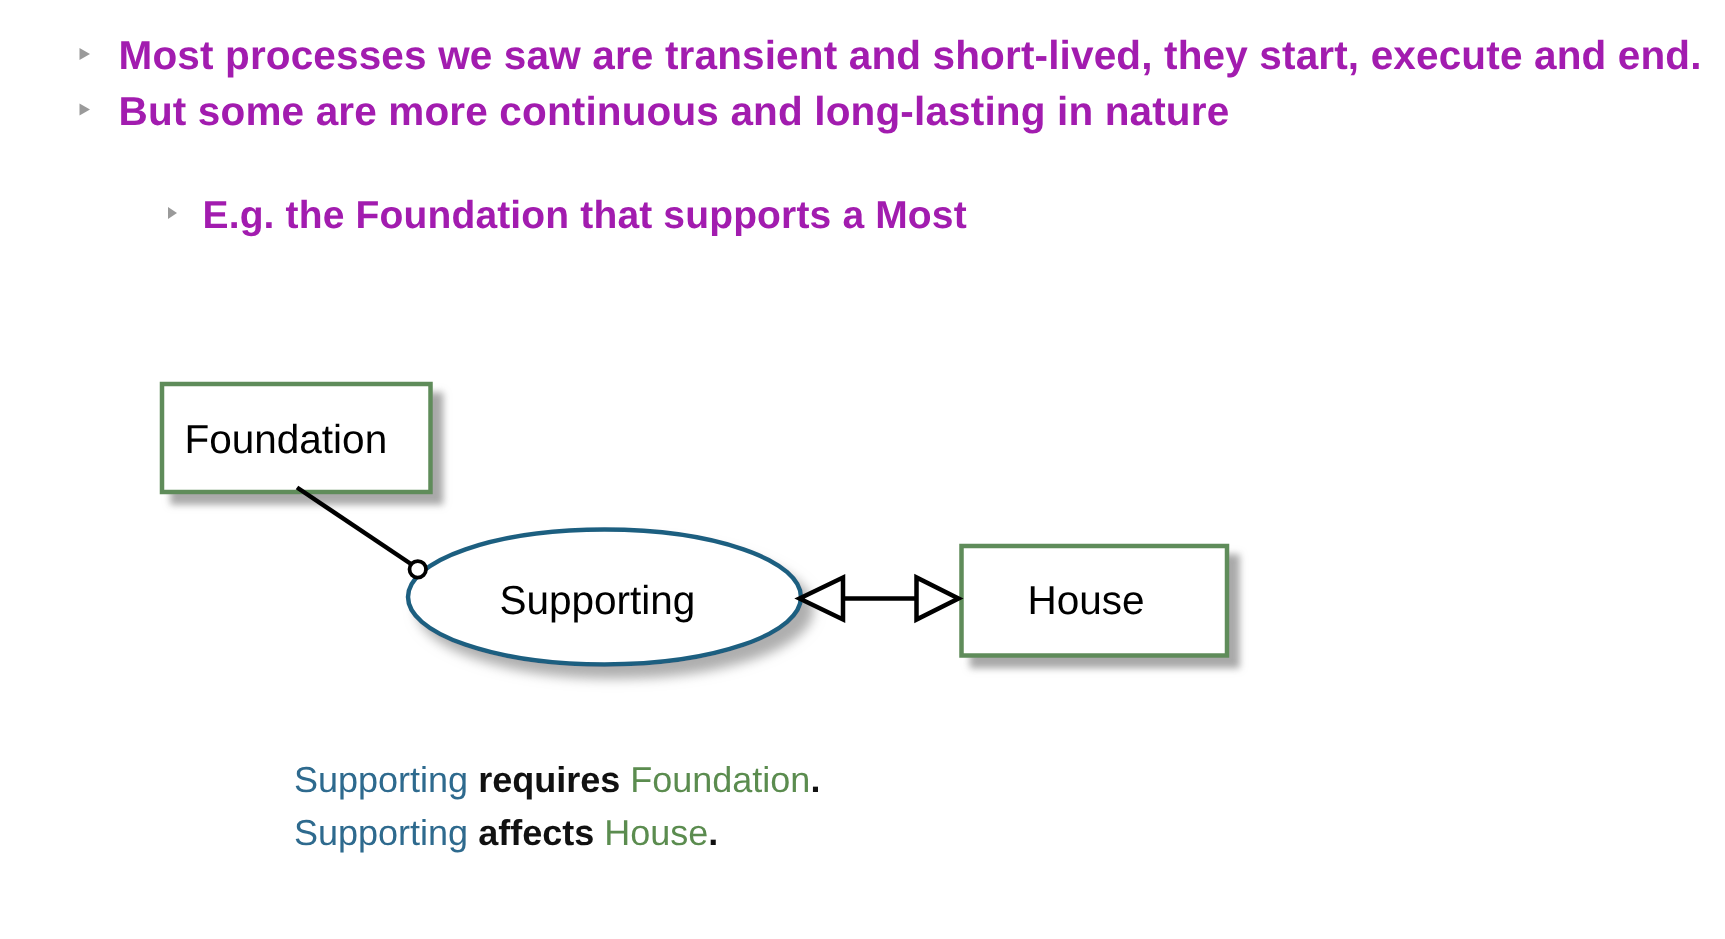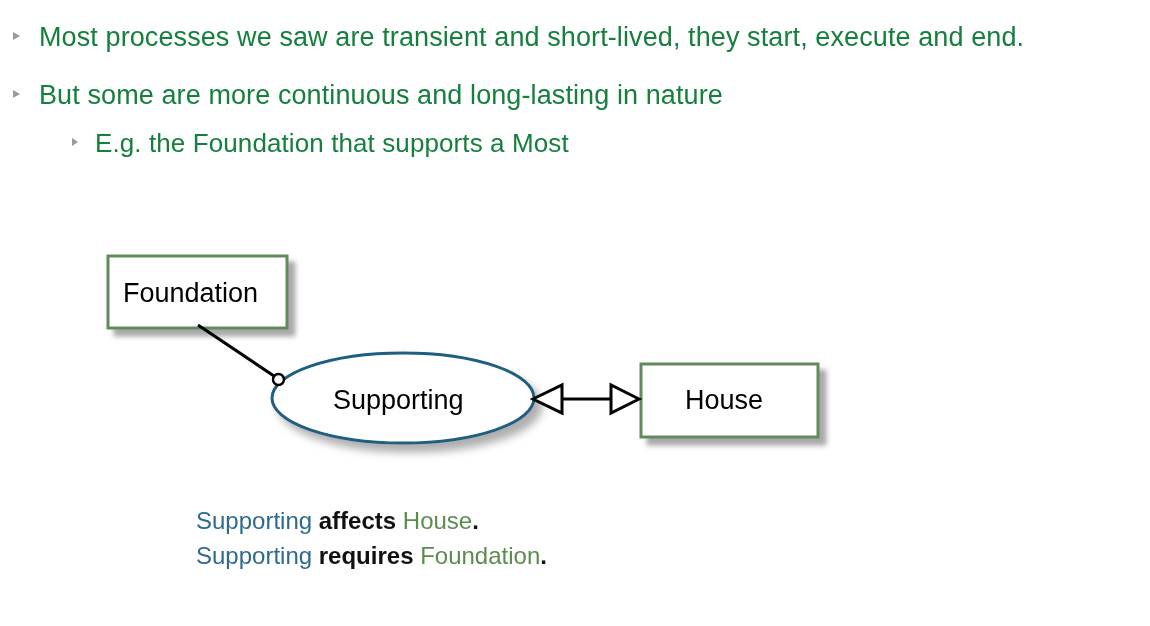--- a/index.html
+++ b/index.html
@@ -20,31 +20,32 @@
   
   .bullets {
     position: absolute;
     left: 0;
     top: 0;
     width: 1150px;
   }
   .bullet-row {
     display: flex;
     align-items: baseline;
-    color: #15803d;
+    color: #a21caf;
     font-size: 27px;
-    font-weight: 400;
+    font-weight: 700;
     letter-spacing: 0.1px;
     white-space: nowrap;
+    margin-left: 40px;
   }
   .bullet-row.level-1 { padding-left: 13px; }
   .bullet-row.level-2 { padding-left: 72px; font-size: 26px; }
 
   .bullet-row.b0 { position: absolute; top: 22px; }
-  .bullet-row.b1 { position: absolute; top: 80px; }
+  .bullet-row.b1 { position: absolute; top: 59px; }
   .bullet-row.b2 { position: absolute; top: 128px; }
 
   .tri-marker {
     width: 0;
     height: 0;
     border-left: 7px solid #9a9a9a;
     border-top: 4.5px solid transparent;
     border-bottom: 4.5px solid transparent;
     display: inline-block;
     margin-right: 19px;
@@ -155,18 +156,18 @@
     </g>
   </svg>
 
   <div class="node-label" id="label-foundation">Foundation</div>
   <div class="node-label" id="label-supporting">Supporting</div>
   <div class="node-label" id="label-house">House</div>
 </div>
 
 <div class="caption">
   <span class="line">
-    <span class="c-blue">Supporting</span><span> </span><span class="c-black">affects</span><span> </span><span class="c-green">House</span><span class="c-dot">.</span>
+    <span class="c-blue">Supporting</span><span> </span><span class="c-black">requires</span><span> </span><span class="c-green">Foundation</span><span class="c-dot">.</span>
   </span>
   <span class="line">
-    <span class="c-blue">Supporting</span><span> </span><span class="c-black">requires</span><span> </span><span class="c-green">Foundation</span><span class="c-dot">.</span>
+    <span class="c-blue">Supporting</span><span> </span><span class="c-black">affects</span><span> </span><span class="c-green">House</span><span class="c-dot">.</span>
   </span>
 </div>
 
 </body></html>

